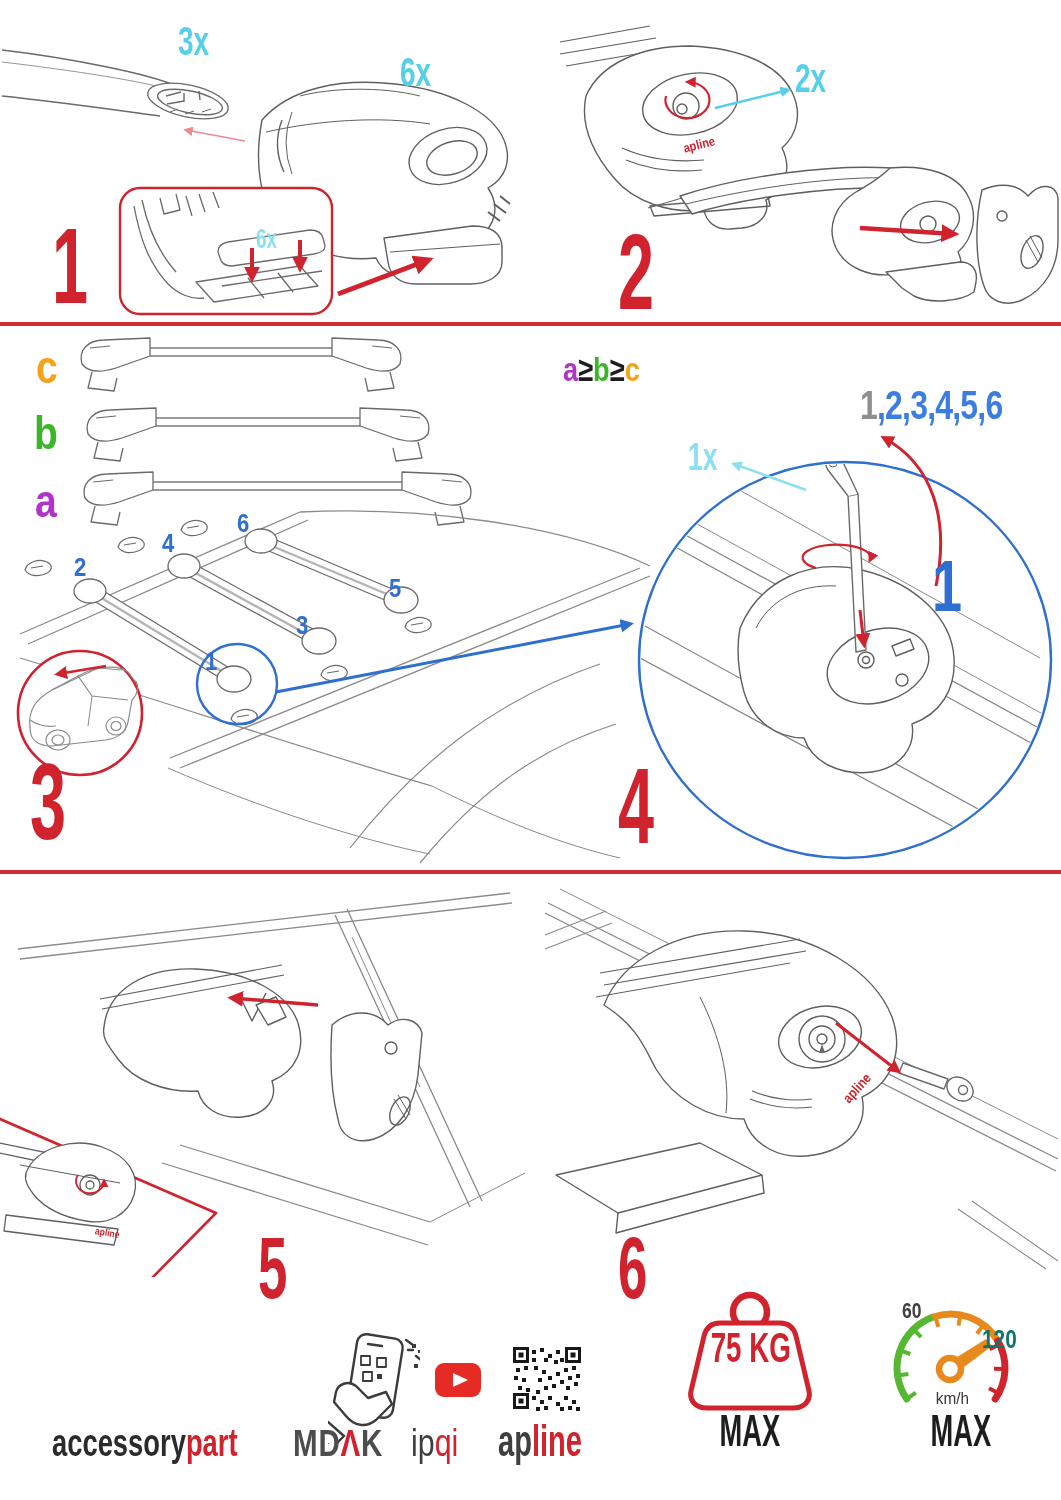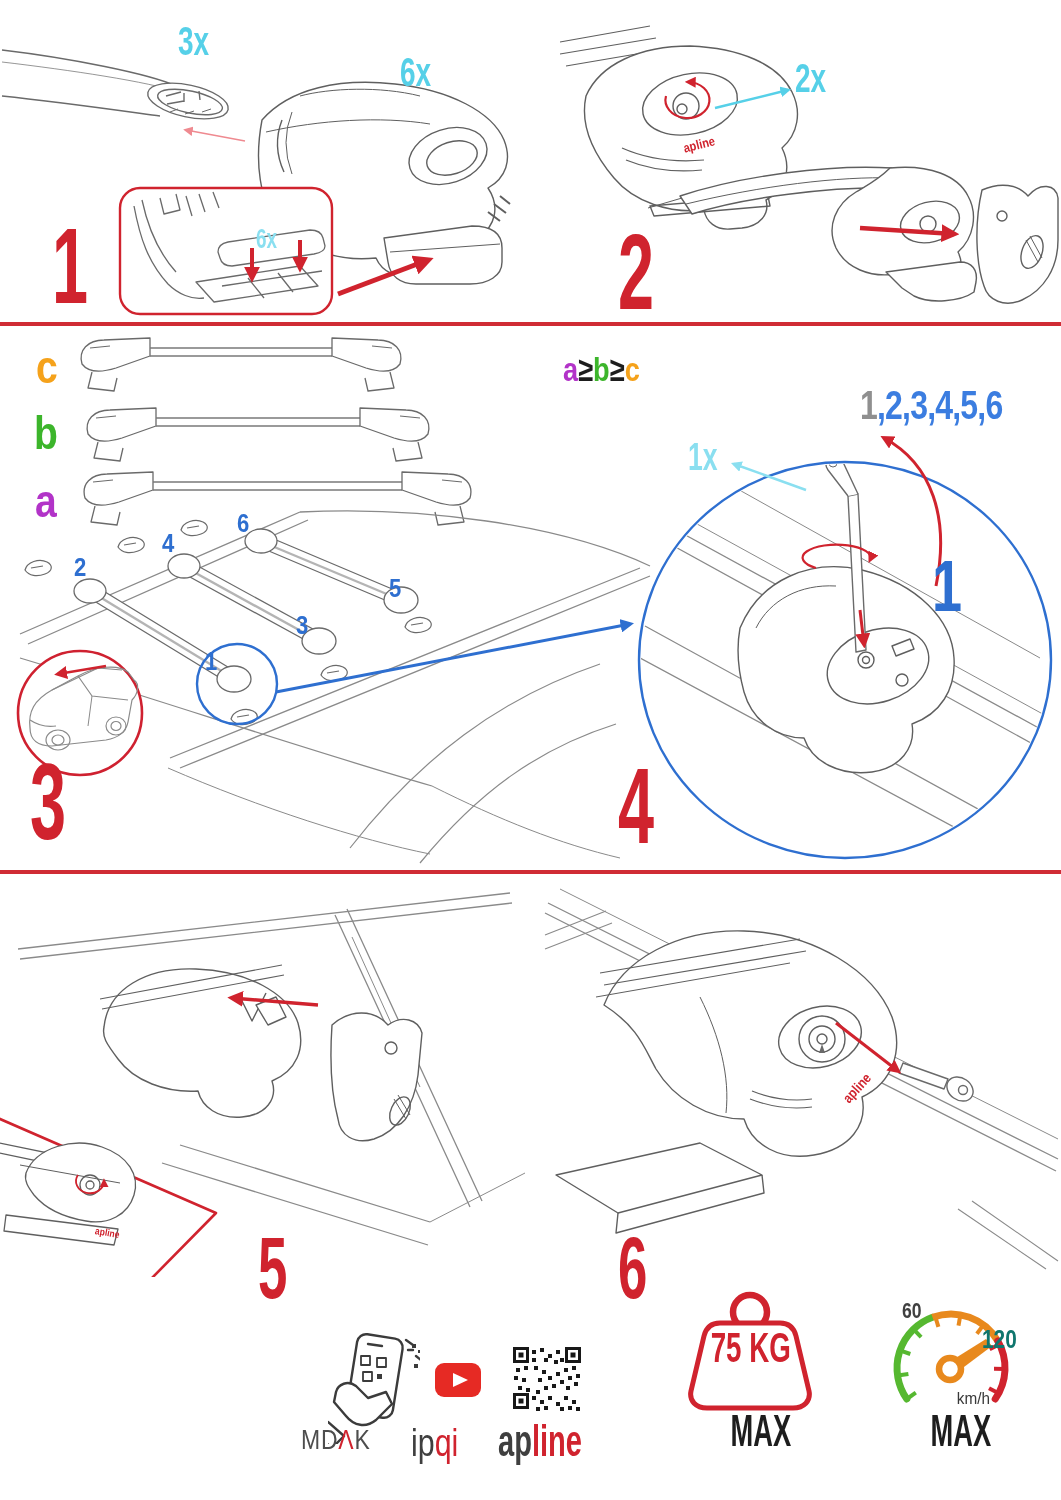--- a/index.html
+++ b/index.html
@@ -1,21 +1,21 @@
 <!DOCTYPE html>
 <html><head>
 <meta charset="utf-8">
 <style>
   html,body{margin:0;padding:0;background:#ffffff;}
   .page{position:relative;width:1061px;height:1500px;background:#ffffff;overflow:hidden;
         font-family:"Liberation Sans",sans-serif;}
   .abs{position:absolute;}
   .t{position:absolute;line-height:1;white-space:nowrap;font-family:"Liberation Sans",sans-serif;}
   .sq{display:inline-block;transform-origin:0 0;}
-  .ctr{text-align:right;}
+  .ctr{text-align:center;}
   .ctr .sq{transform-origin:50% 0;}
   .divider{position:absolute;left:0;width:1061px;height:4px;background:#d02c35;}
   .stepnum{color:#d0232e;font-weight:700;}
   .qty{color:#56d0e8;font-weight:600;}
   .qtylight{color:#8adff0;font-weight:600;}
   svg{display:block;}
 </style>
 </head>
 <body>
 
@@ -446,21 +446,24 @@
     <span class="sq" style="transform:scaleX(.8)"><span style="color:#8f8f8f">1</span><span style="color:#3b7de0">,2,3,4,5,6</span></span>
   </div>
   <div class="t" style="left:932px;top:550px;font-size:72px;font-weight:700;color:#2e6fd0"><span class="sq" style="transform:scaleX(.75)">1</span></div>
   <div class="t stepnum" style="left:618px;top:752px;font-size:108px"><span class="sq" style="transform:scaleX(.6)">4</span></div>
 
   <div class="t stepnum" style="left:258px;top:1224px;font-size:88px"><span class="sq" style="transform:scaleX(.6)">5</span></div>
   <div class="t" style="left:96px;top:1226px;font-size:10px;font-weight:700;color:#d0232e;transform:rotate(10deg) scaleX(.85);transform-origin:0 0"><span>apline</span></div>
   <div class="t stepnum" style="left:618px;top:1224px;font-size:88px"><span class="sq" style="transform:scaleX(.6)">6</span></div>
   <div class="t" style="left:840px;top:1096px;font-size:14px;font-weight:700;color:#d0232e;transform:rotate(-48deg) scaleX(.85);transform-origin:0 0"><span>apline</span></div>
 
-  <div class="t" style="left:301px;top:1426px;font-size:28px;font-weight:400;letter-spacing:1px">
+  <div class="t" style="left:52px;top:1424px;font-size:38px;font-weight:600">
+    <span class="sq" style="transform:scaleX(.72)"><span style="color:#2b2b2b">accessory</span><span style="color:#d0232e">part</span></span>
+  </div>
+  <div class="t" style="left:293px;top:1426px;font-size:36px;font-weight:700;letter-spacing:1px">
     <span class="sq" style="transform:scaleX(.82)"><span style="color:#4d4d4d">MD</span><span style="color:#d0232e">Λ</span><span style="color:#4d4d4d">K</span></span>
   </div>
   <div class="t" style="left:411px;top:1424px;font-size:38px;font-weight:500">
     <span class="sq" style="transform:scaleX(.8)"><span style="color:#3f3f3f">ip</span><span style="color:#d0232e">qi</span></span>
   </div>
   <div class="t" style="left:498px;top:1419px;font-size:44px;font-weight:600">
     <span class="sq" style="transform:scaleX(.66)"><span style="color:#3f3f3f">ap</span><span style="color:#d0232e">line</span></span>
   </div>
 
   <div class="t ctr" style="left:690px;top:1327px;width:120px;font-size:42px;font-weight:600;color:#d0232e"><span class="sq" style="transform:scaleX(.66)">75 KG</span></div>

